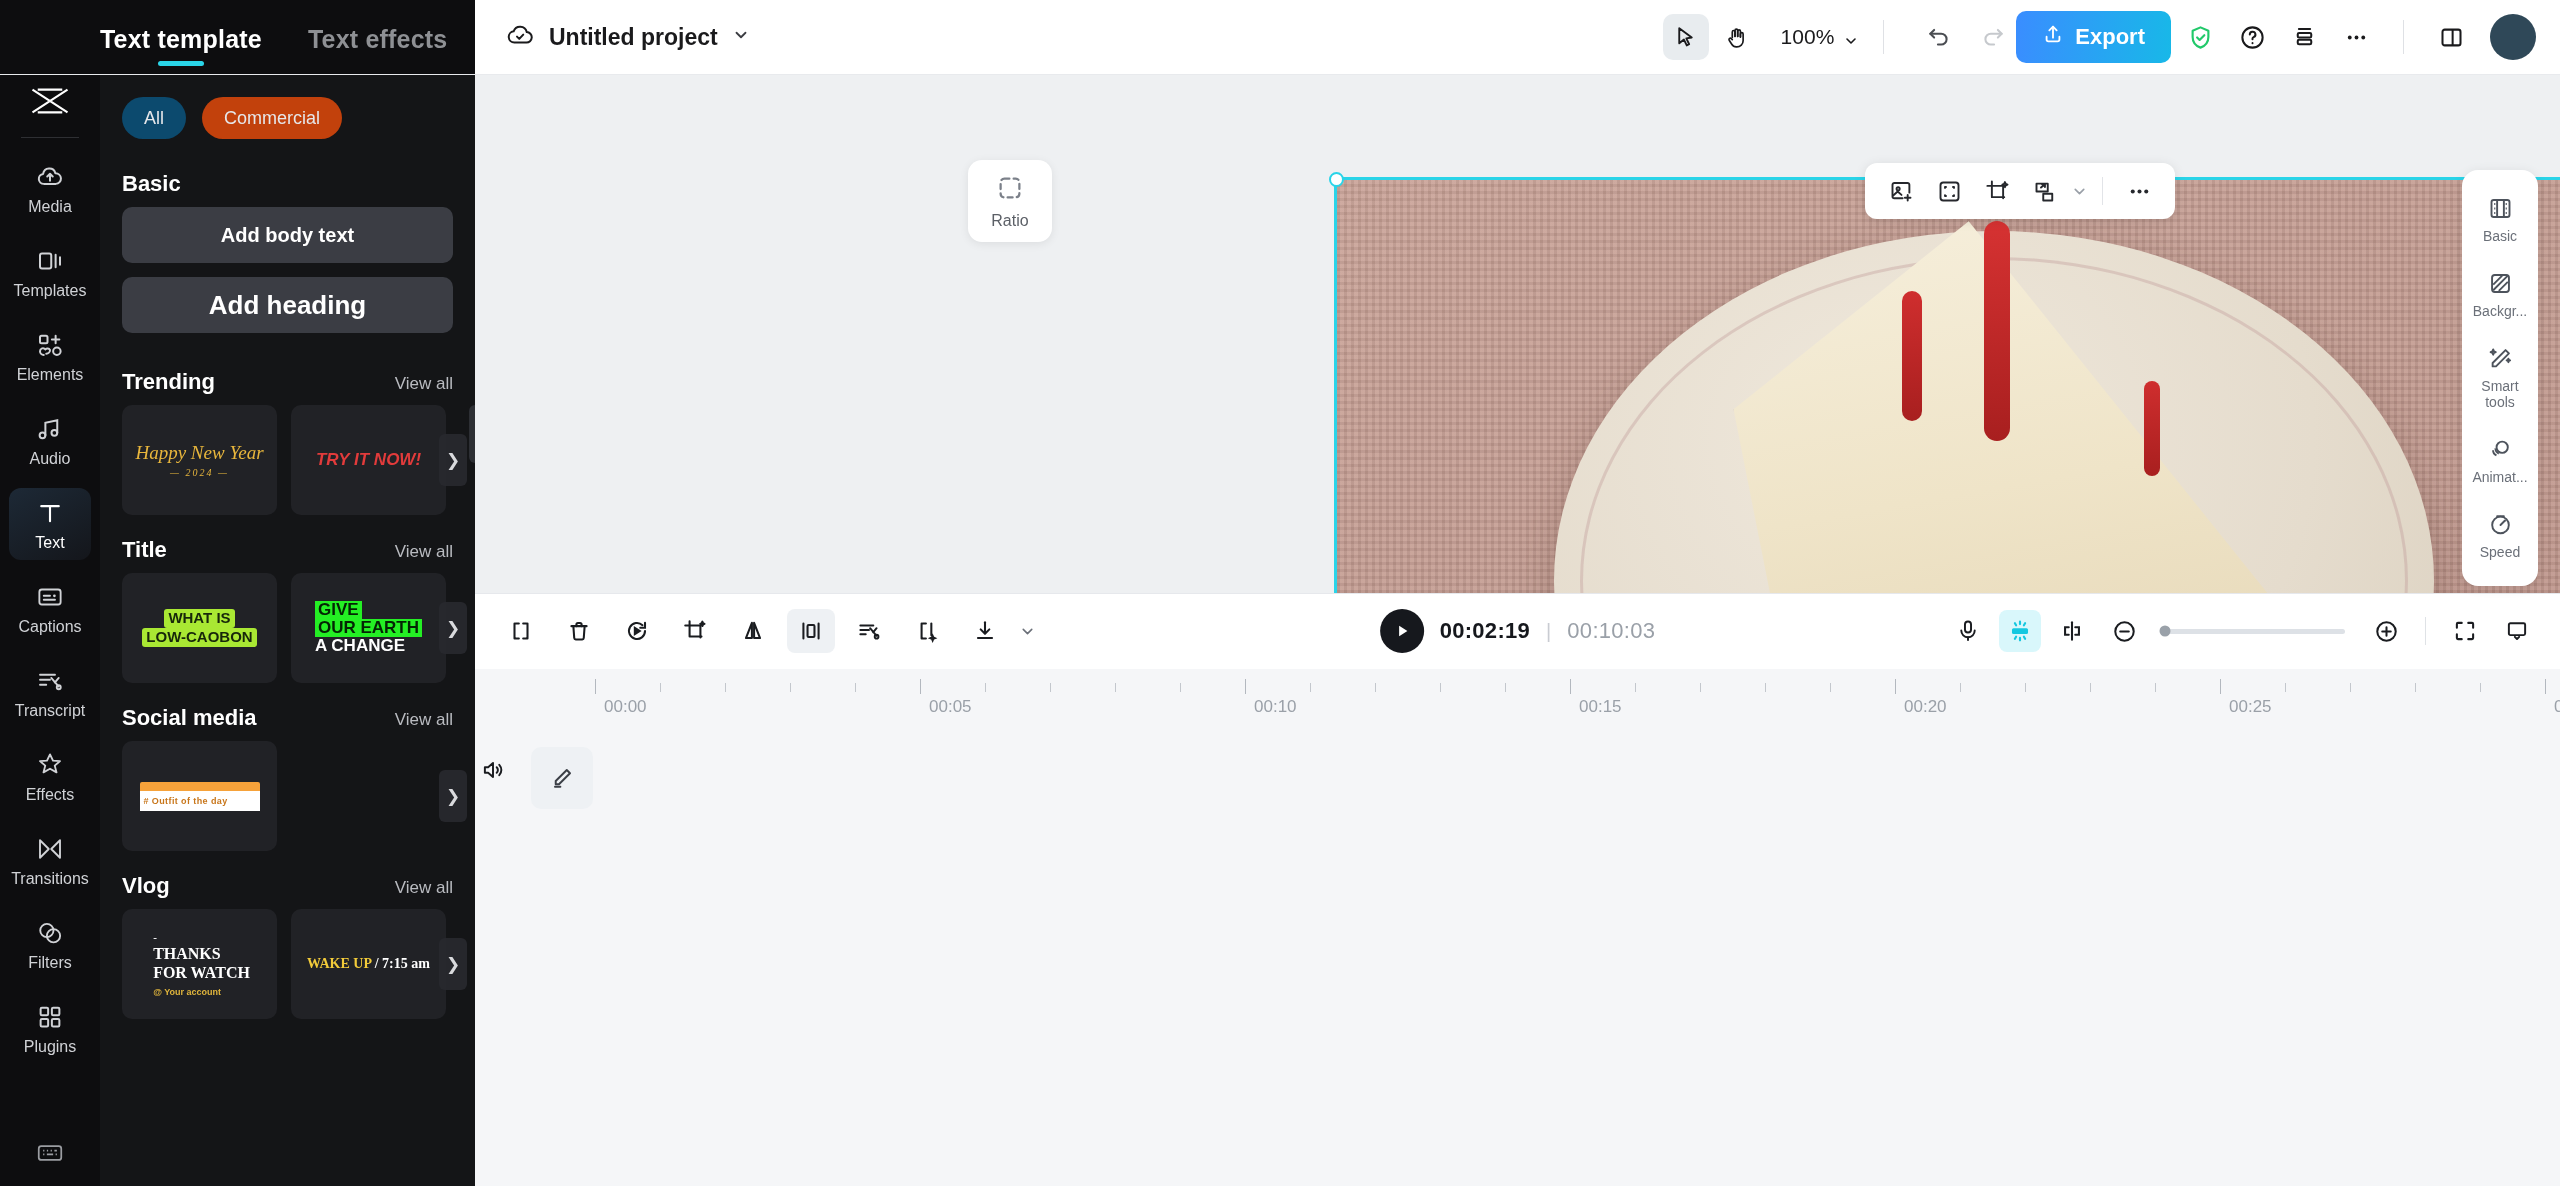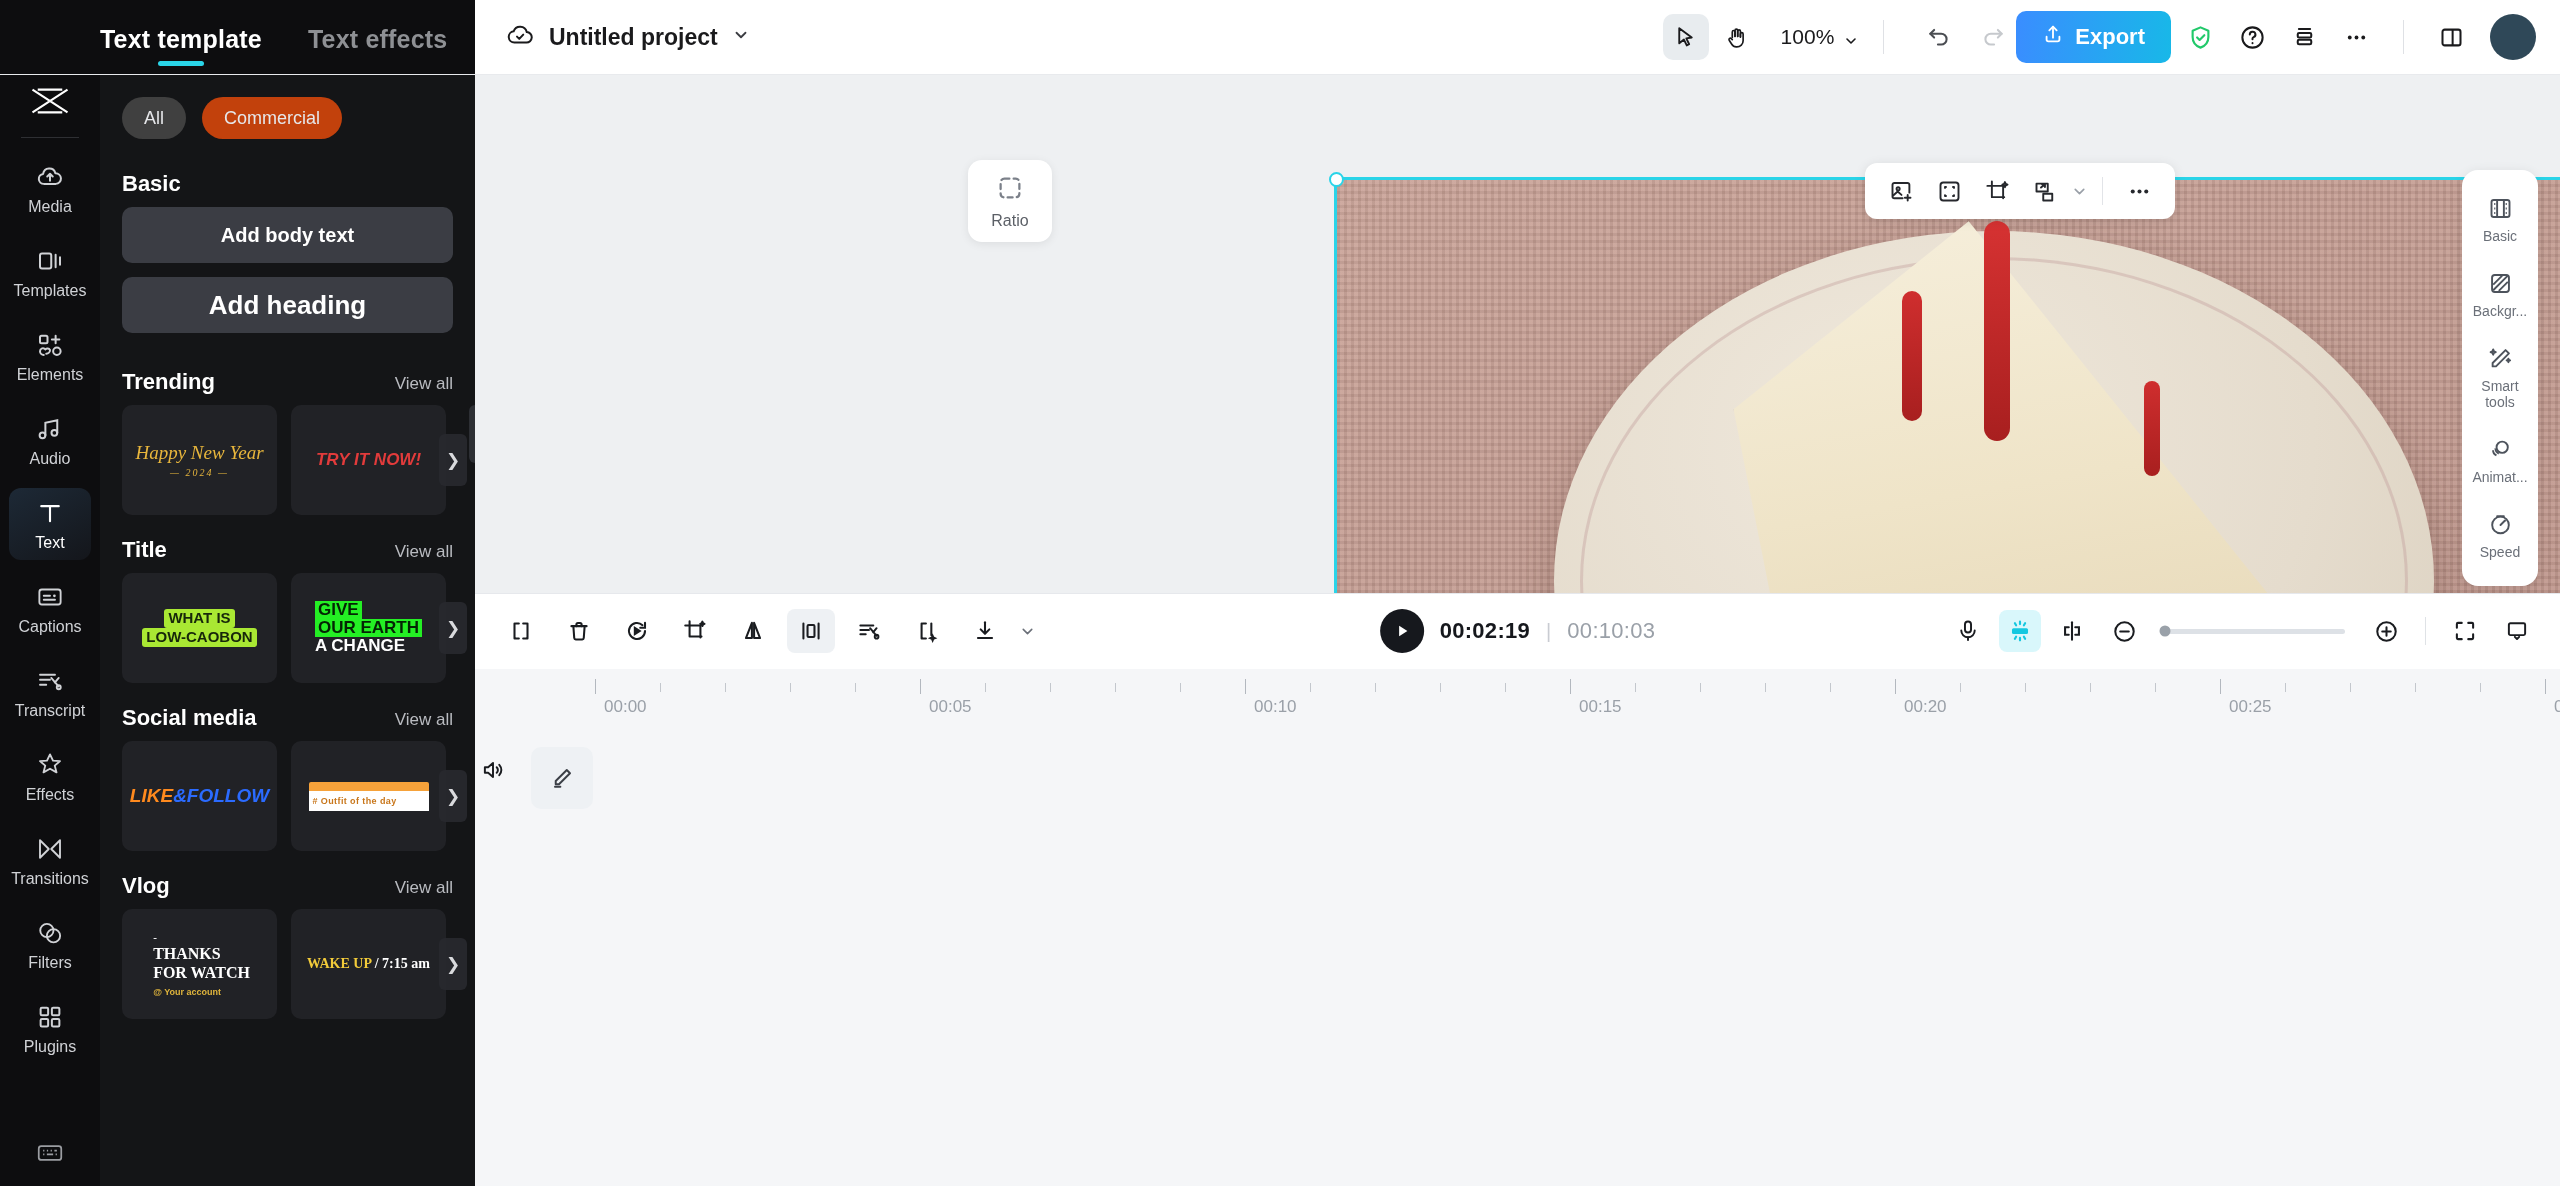--- a/index.html
+++ b/index.html
@@ -88,21 +88,21 @@
   .panel {
     width: 375px; flex: 0 0 375px; background: #141517;
     overflow: hidden; position: relative; padding: 0 22px;
   }
   .filters { display: flex; gap: 16px; padding: 22px 0 10px; }
   .chip {
     height: 42px; padding: 0 22px; border-radius: 21px;
     display: flex; align-items: center; justify-content: center;
     font-size: 18px; color: #e6e7ea; background: #c2410c; cursor: pointer;
   }
-  .chip.on { background: #404040; }
+  .chip.on { background: #0c4a6e; }
   .sec-head {
     display: flex; align-items: baseline; justify-content: space-between;
     padding: 22px 0 10px;
   }
   .sec-title { color: #fff; font-size: 22px; font-weight: bold; }
   .sec-link { color: #b9bbc0; font-size: 17px; cursor: pointer; }
   .big-btn {
     width: 100%; height: 56px; border-radius: 10px; background: #3b3d44;
     color: #fff; display: flex; align-items: center; justify-content: center;
     margin-bottom: 14px; cursor: pointer; border: none;
@@ -518,25 +518,20 @@
         </div>
       </div>
       <div class="arrow-next">❯</div>
     </div>
 
     <div class="sec-head">
       <span class="sec-title">Social media</span>
       <span class="sec-link">View all</span>
     </div>
     <div class="tgrid">
-      <div class="tcard">
-        <div class="likefollow">
-          <span class="a">LIKE</span><span class="b">&amp;FOLLOW</span>
-        </div>
-      </div>
       <div class="tcard">
         <div class="ootd">
           <div class="bar"></div>
           <div class="body"># Outfit of the day</div>
         </div>
       </div>
       <div class="arrow-next">❯</div>
     </div>
 
     <div class="sec-head">

